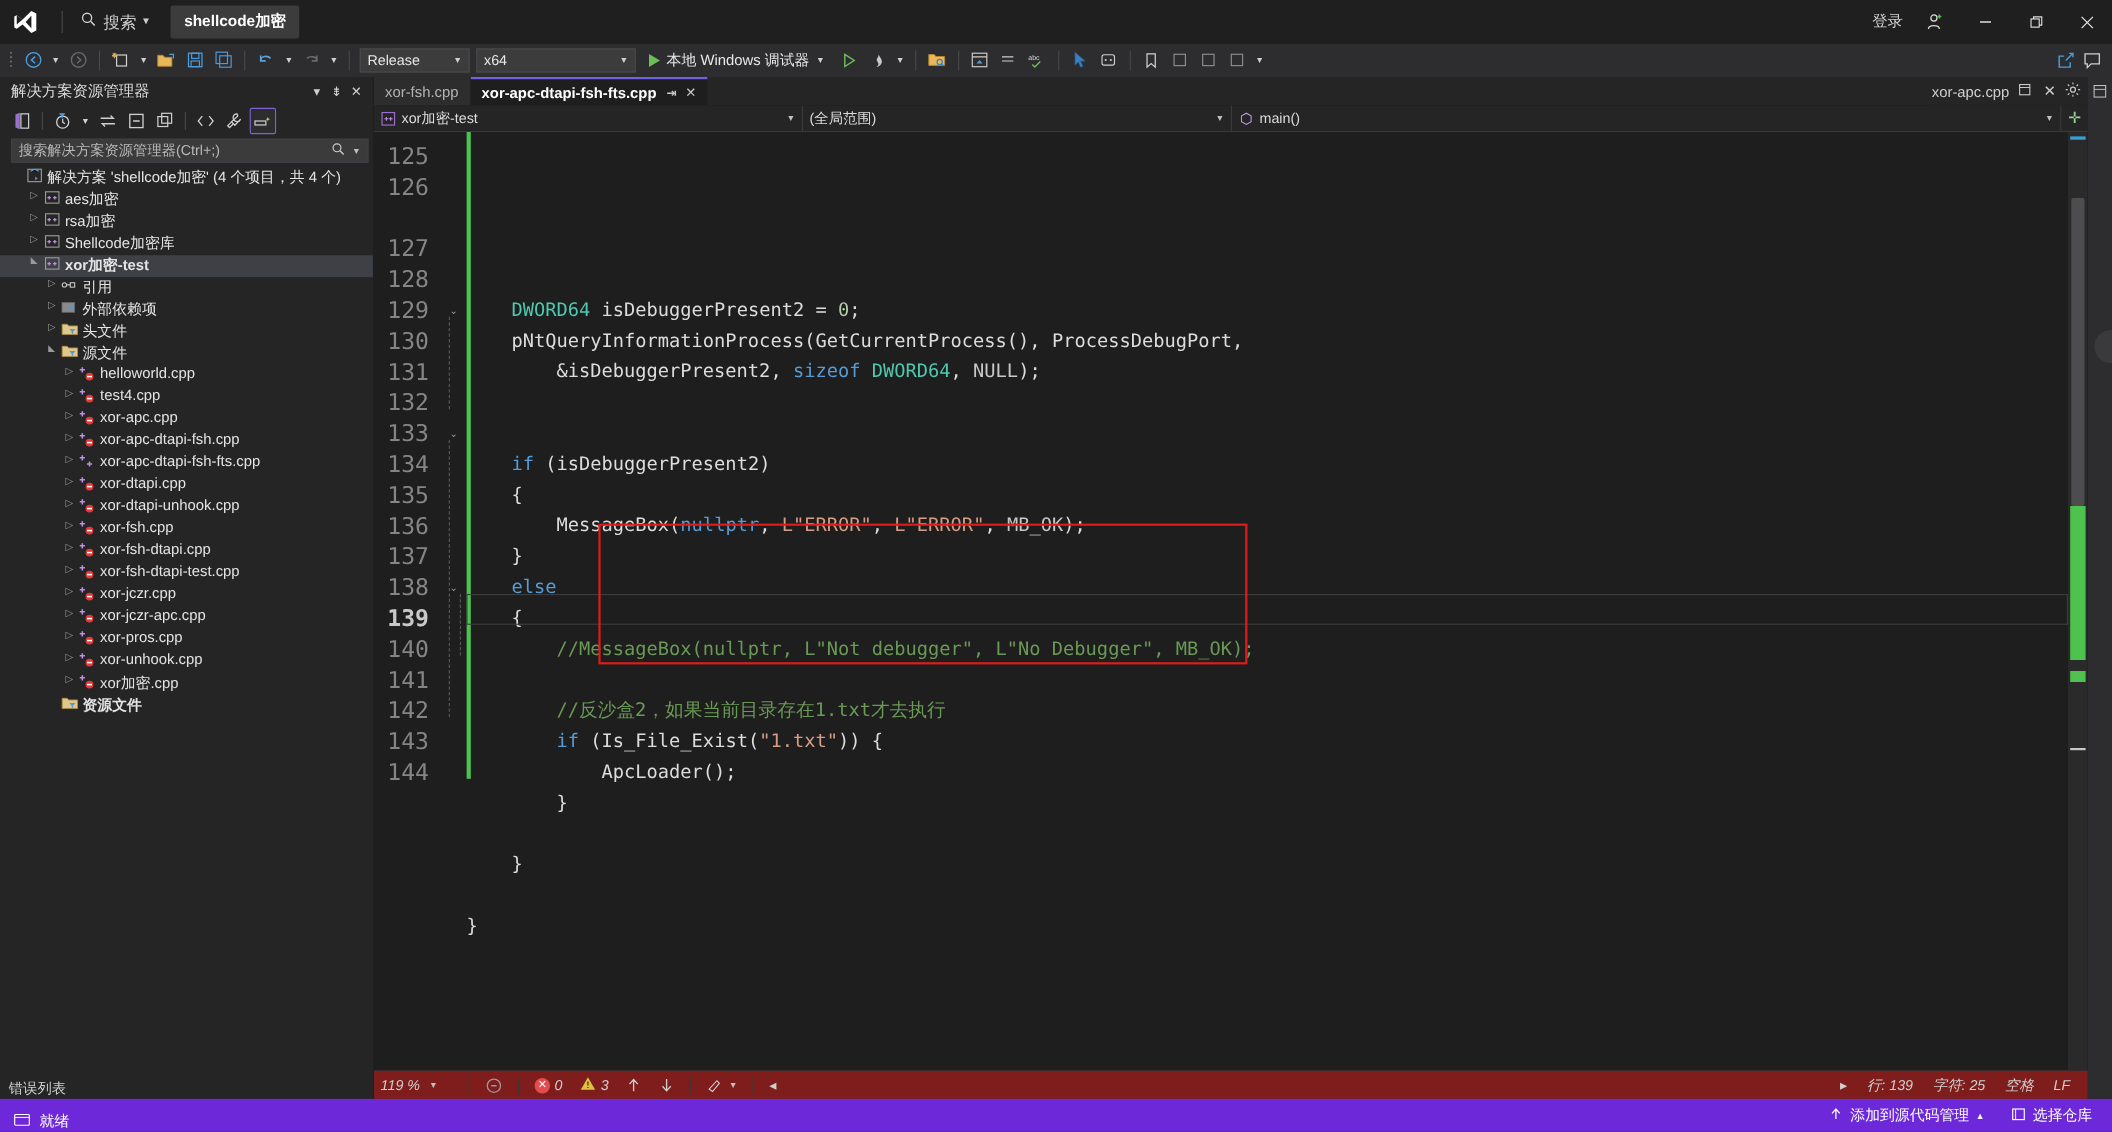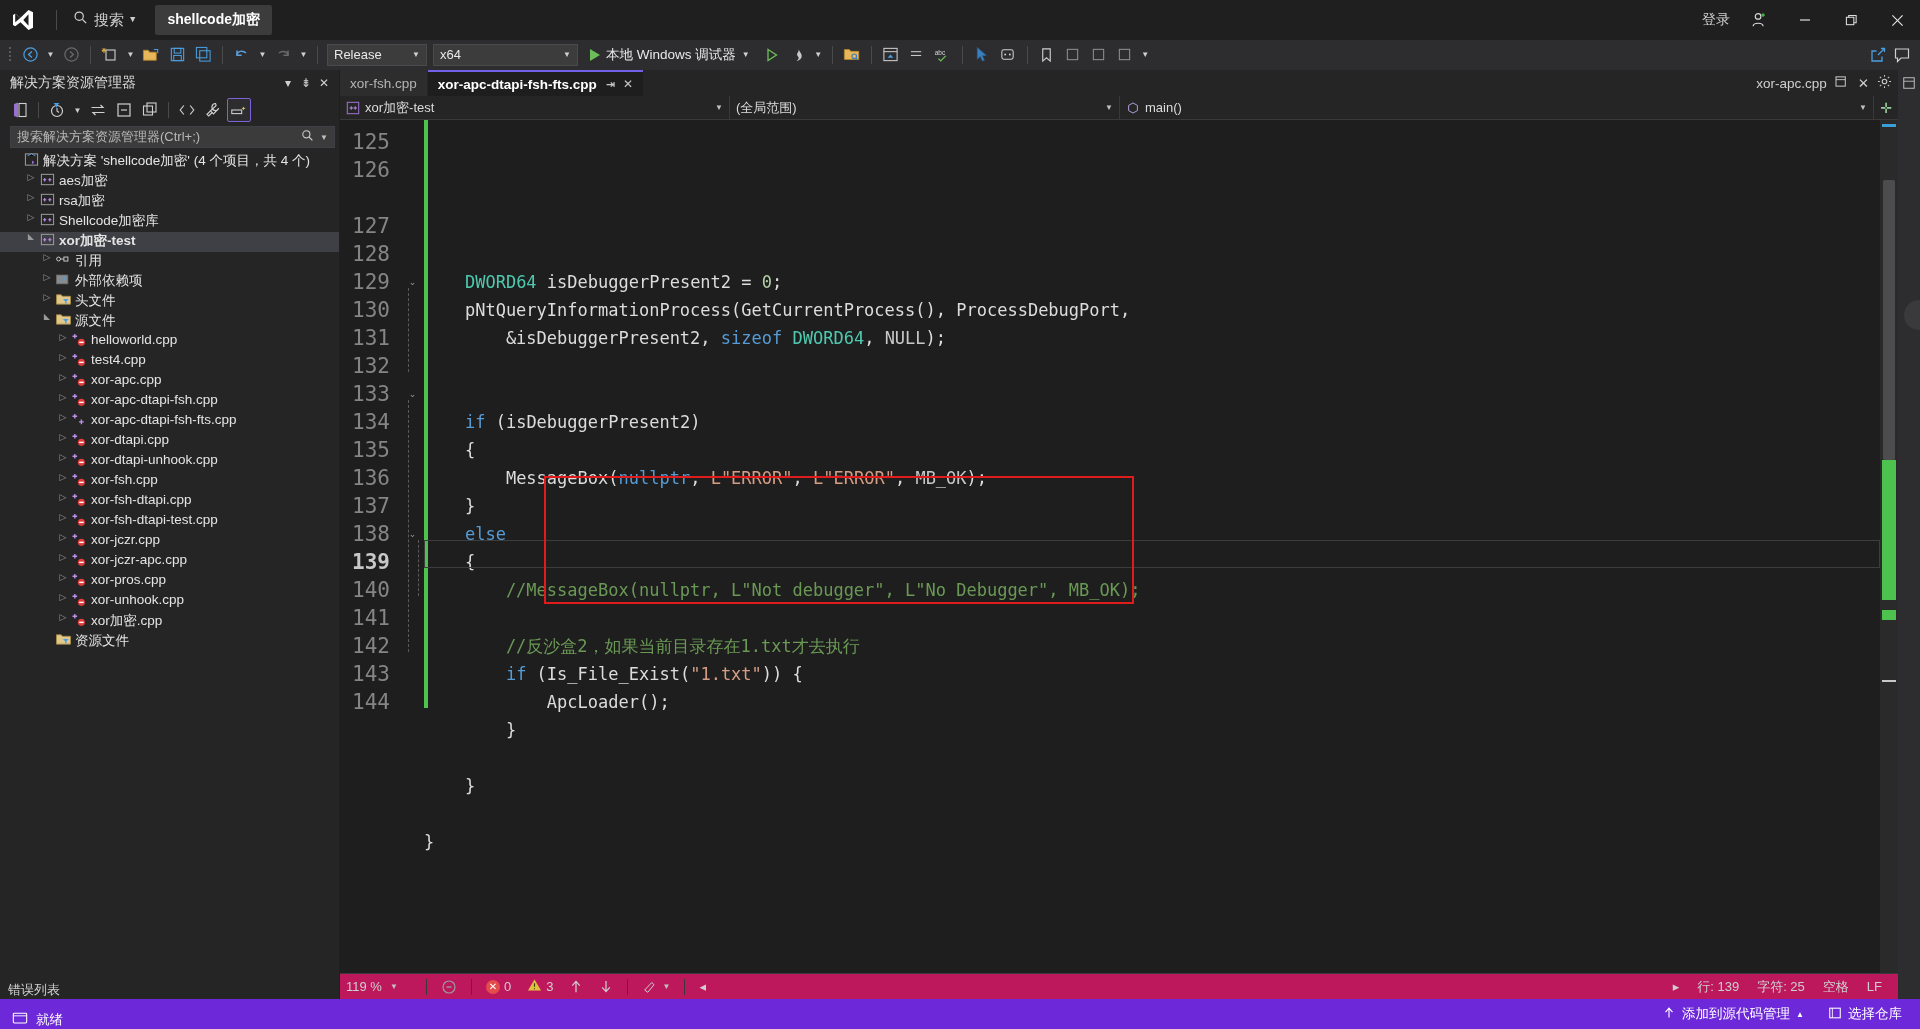--- a/index.html
+++ b/index.html
@@ -130,22 +130,22 @@
   .foldline { position:absolute; width:1px; border-left:1px dashed #5a5a5a; }
   .foldmark { position:absolute; width:11px; height:11px; color:#9a9a9a; font-size:9px; text-align:center;}
 
   
   .scrollstrip { width:18px; flex:0 0 18px; background:#2a2a2a; position:relative;}
   .ss-thumb { position:absolute; left:3px; width:12px; background:#4d4d50; border-radius:2px;}
   .ss-mark { position:absolute; left:2px; width:14px; height:3px; }
 
   
   .edstatus {
-    height:26px; background:#be185d; border-top:1px solid #3a3a3a; display:flex; align-items:center;
-    font-size:13px; color:#cfcfcf; padding:0 6px; gap:4px;
+    height:26px; background:#7f1d1d; border-top:1px solid #3a3a3a; display:flex; align-items:center;
+    font-size:13px; color:#cfcfcf; padding:0 6px; gap:4px;font-style:italic;
   }
   .es-item { display:flex; align-items:center; gap:4px; padding:0 6px; white-space:nowrap;}
   .es-zoom { width:72px; display:flex; align-items:center; }
   .es-sep { width:1px; height:16px; background:#3a3a3a; margin:0 4px;}
   .es-right { margin-left:auto; display:flex; align-items:center; gap:18px; padding-right:10px;}
   .badge-dot { width:14px;height:14px;border-radius:50%;display:inline-flex;align-items:center;justify-content:center;font-size:10px;color:#fff;}
 
   
   .rightdock { width:22px; flex:0 0 22px; background:#2d2d30; display:flex; flex-direction:column; align-items:center; padding-top:6px; gap:16px;}
   .rd-label { writing-mode:vertical-rl; font-size:12px; color:#c8c8c8; letter-spacing:1px;}
@@ -719,21 +719,21 @@
             <span class="twist">▷</span>
             <span class="ticon">
               <svg width="17" height="15" viewBox="0 0 18 16">
                 <path d="M4 2 v5 M1.5 4.5 h5" stroke="#c08fe8" stroke-width="1.5"></path>
                 <circle cx="11" cy="11" r="3.8" fill="#e03a3a"></circle>
                 <rect x="8.6" y="10.3" width="4.8" height="1.5" fill="#ffffff"></rect>
               </svg>
             </span>
             <span class="tlabel">xor加密.cpp</span>
           </div>
-          <div class="trow" style="padding-left: 40px;">
+          <div class="trow" style="padding-left: 40px; font-weight: bold;">
             <span class="twist"></span>
             <span class="ticon">
               <svg width="17" height="14" viewBox="0 0 18 15">
                 <path d="M1.5 13 V3 h5 l1.3 1.6 H16.5 V13 Z" fill="#e0c88c" stroke="#a88a42" stroke-width="0.9"></path>
                 <path d="M8.5 7.5 h6 l-2.3 2.8 v2.4 l-1.4 -0.8 v-1.6 Z" fill="#4a9ee0"></path>
               </svg>
             </span>
             <span class="tlabel">资源文件</span>
           </div>
         </div>

